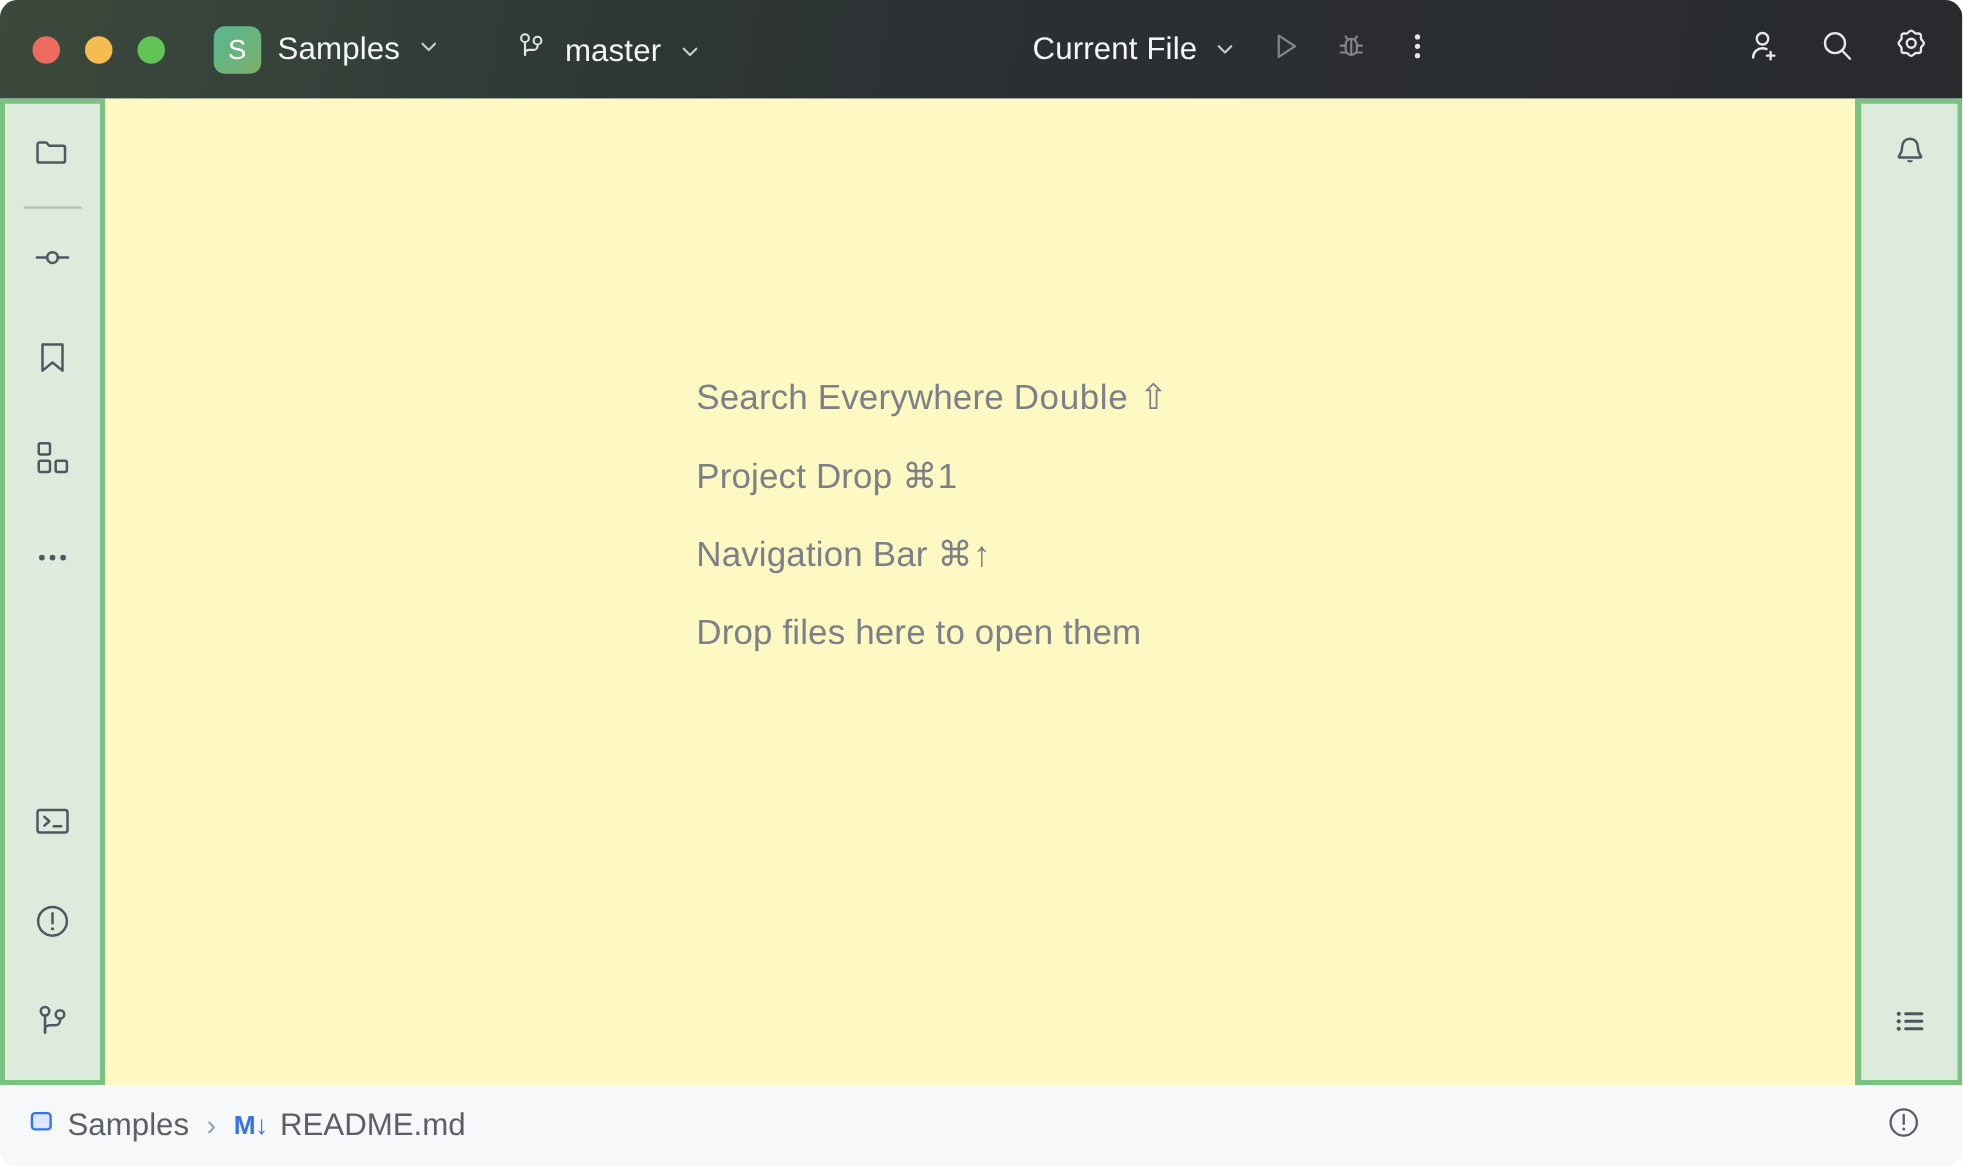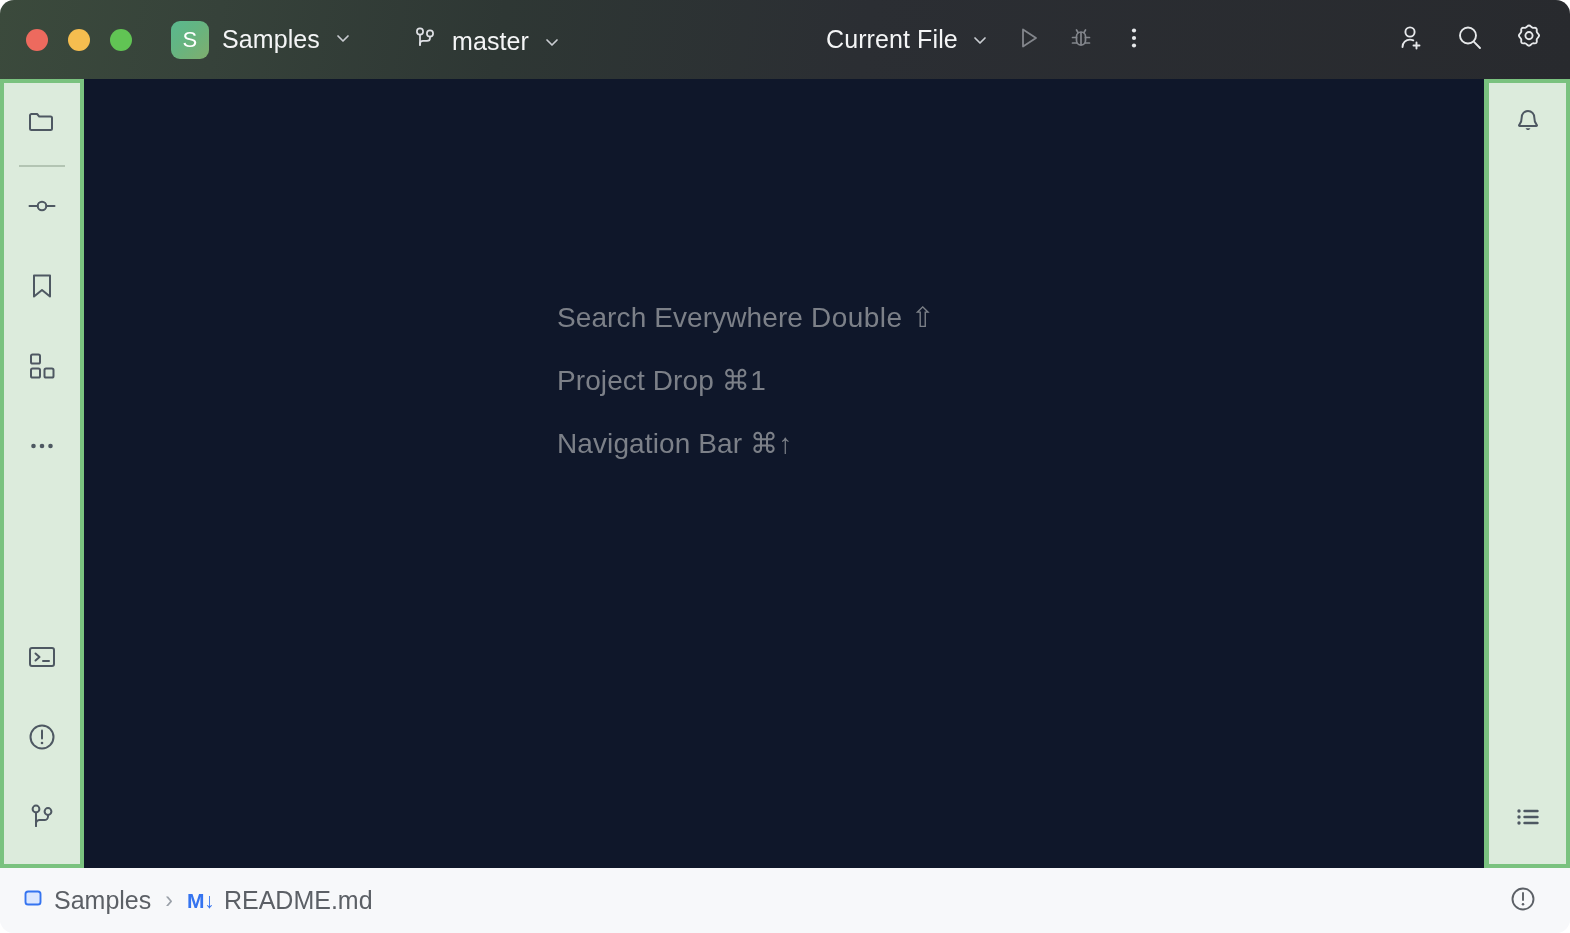--- a/index.html
+++ b/index.html
@@ -163,21 +163,21 @@
     flex: 0 0 auto;
   }
   .rail-spacer { flex: 1 1 auto; }
 
   
   .editor {
     position: absolute;
     left: 84px; top: 0;
     width: 1400px;
     height: 789px;
-    background: #0f172a;
+    background: #fef9c3;
   }
   .tips {
     position: absolute;
     left: 473px;
     top: 222px;
     display: flex;
     flex-direction: column;
     gap: 30px;
   }
   .tip {
@@ -420,20 +420,23 @@
           <span class="keys"> Double ⇧</span>
         </div>
         <div class="tip">
           <span>Project Drop</span>
           <span class="keys"> ⌘1</span>
         </div>
         <div class="tip">
           <span>Navigation Bar</span>
           <span class="keys"> ⌘↑</span>
         </div>
+        <div class="tip">
+          <span>Drop files here to open them</span>
+        </div>
       </div>
     </div>
 
     <div class="right-stripe">
       <div class="right-stripe-inner">
 
         <div class="rail-btn" style="margin-top:14px">
           <span>
             <svg width="32" height="32" viewBox="0 0 32 32" fill="none" stroke="#4e5862" stroke-width="2" stroke-linejoin="round">
               <path d="M16 5c-3.7 0-6.3 2.9-6.3 6.5 0 4.9-1.9 6.4-2.6 7.6-.2.4.1.9.6.9h16.6c.5 0 .8-.5.6-.9-.7-1.2-2.6-2.7-2.6-7.6C22.3 7.9 19.7 5 16 5z"></path>

